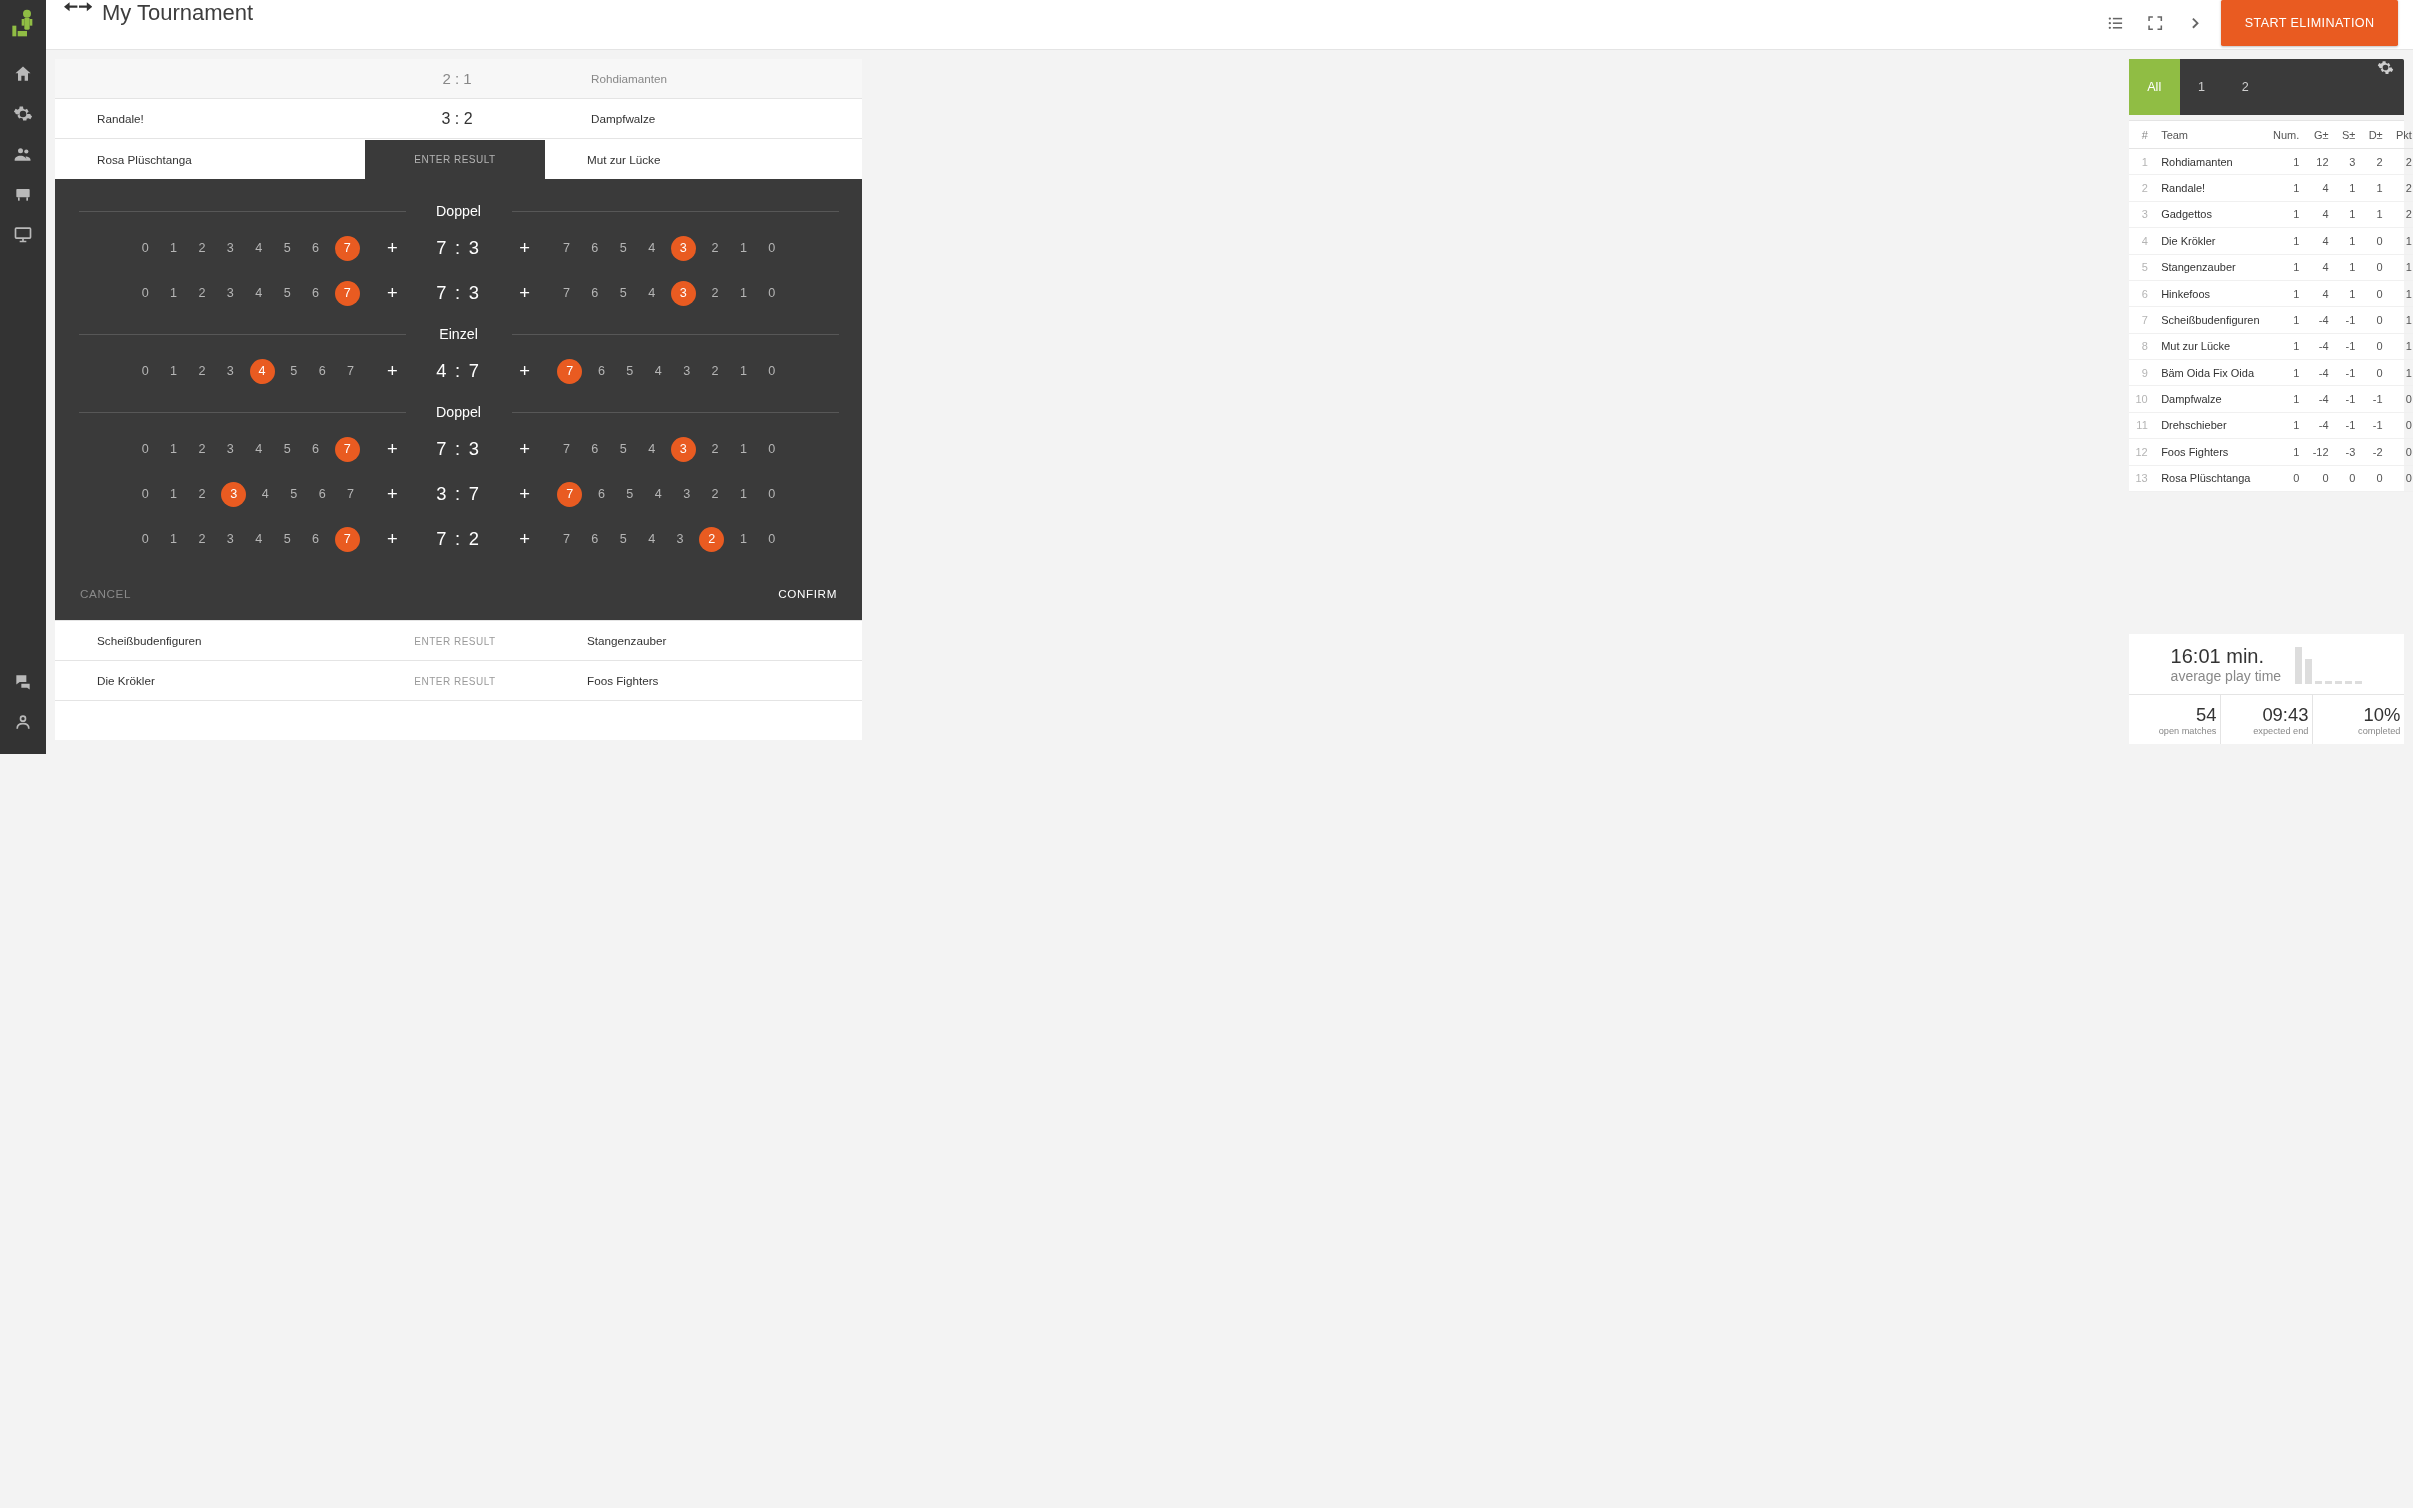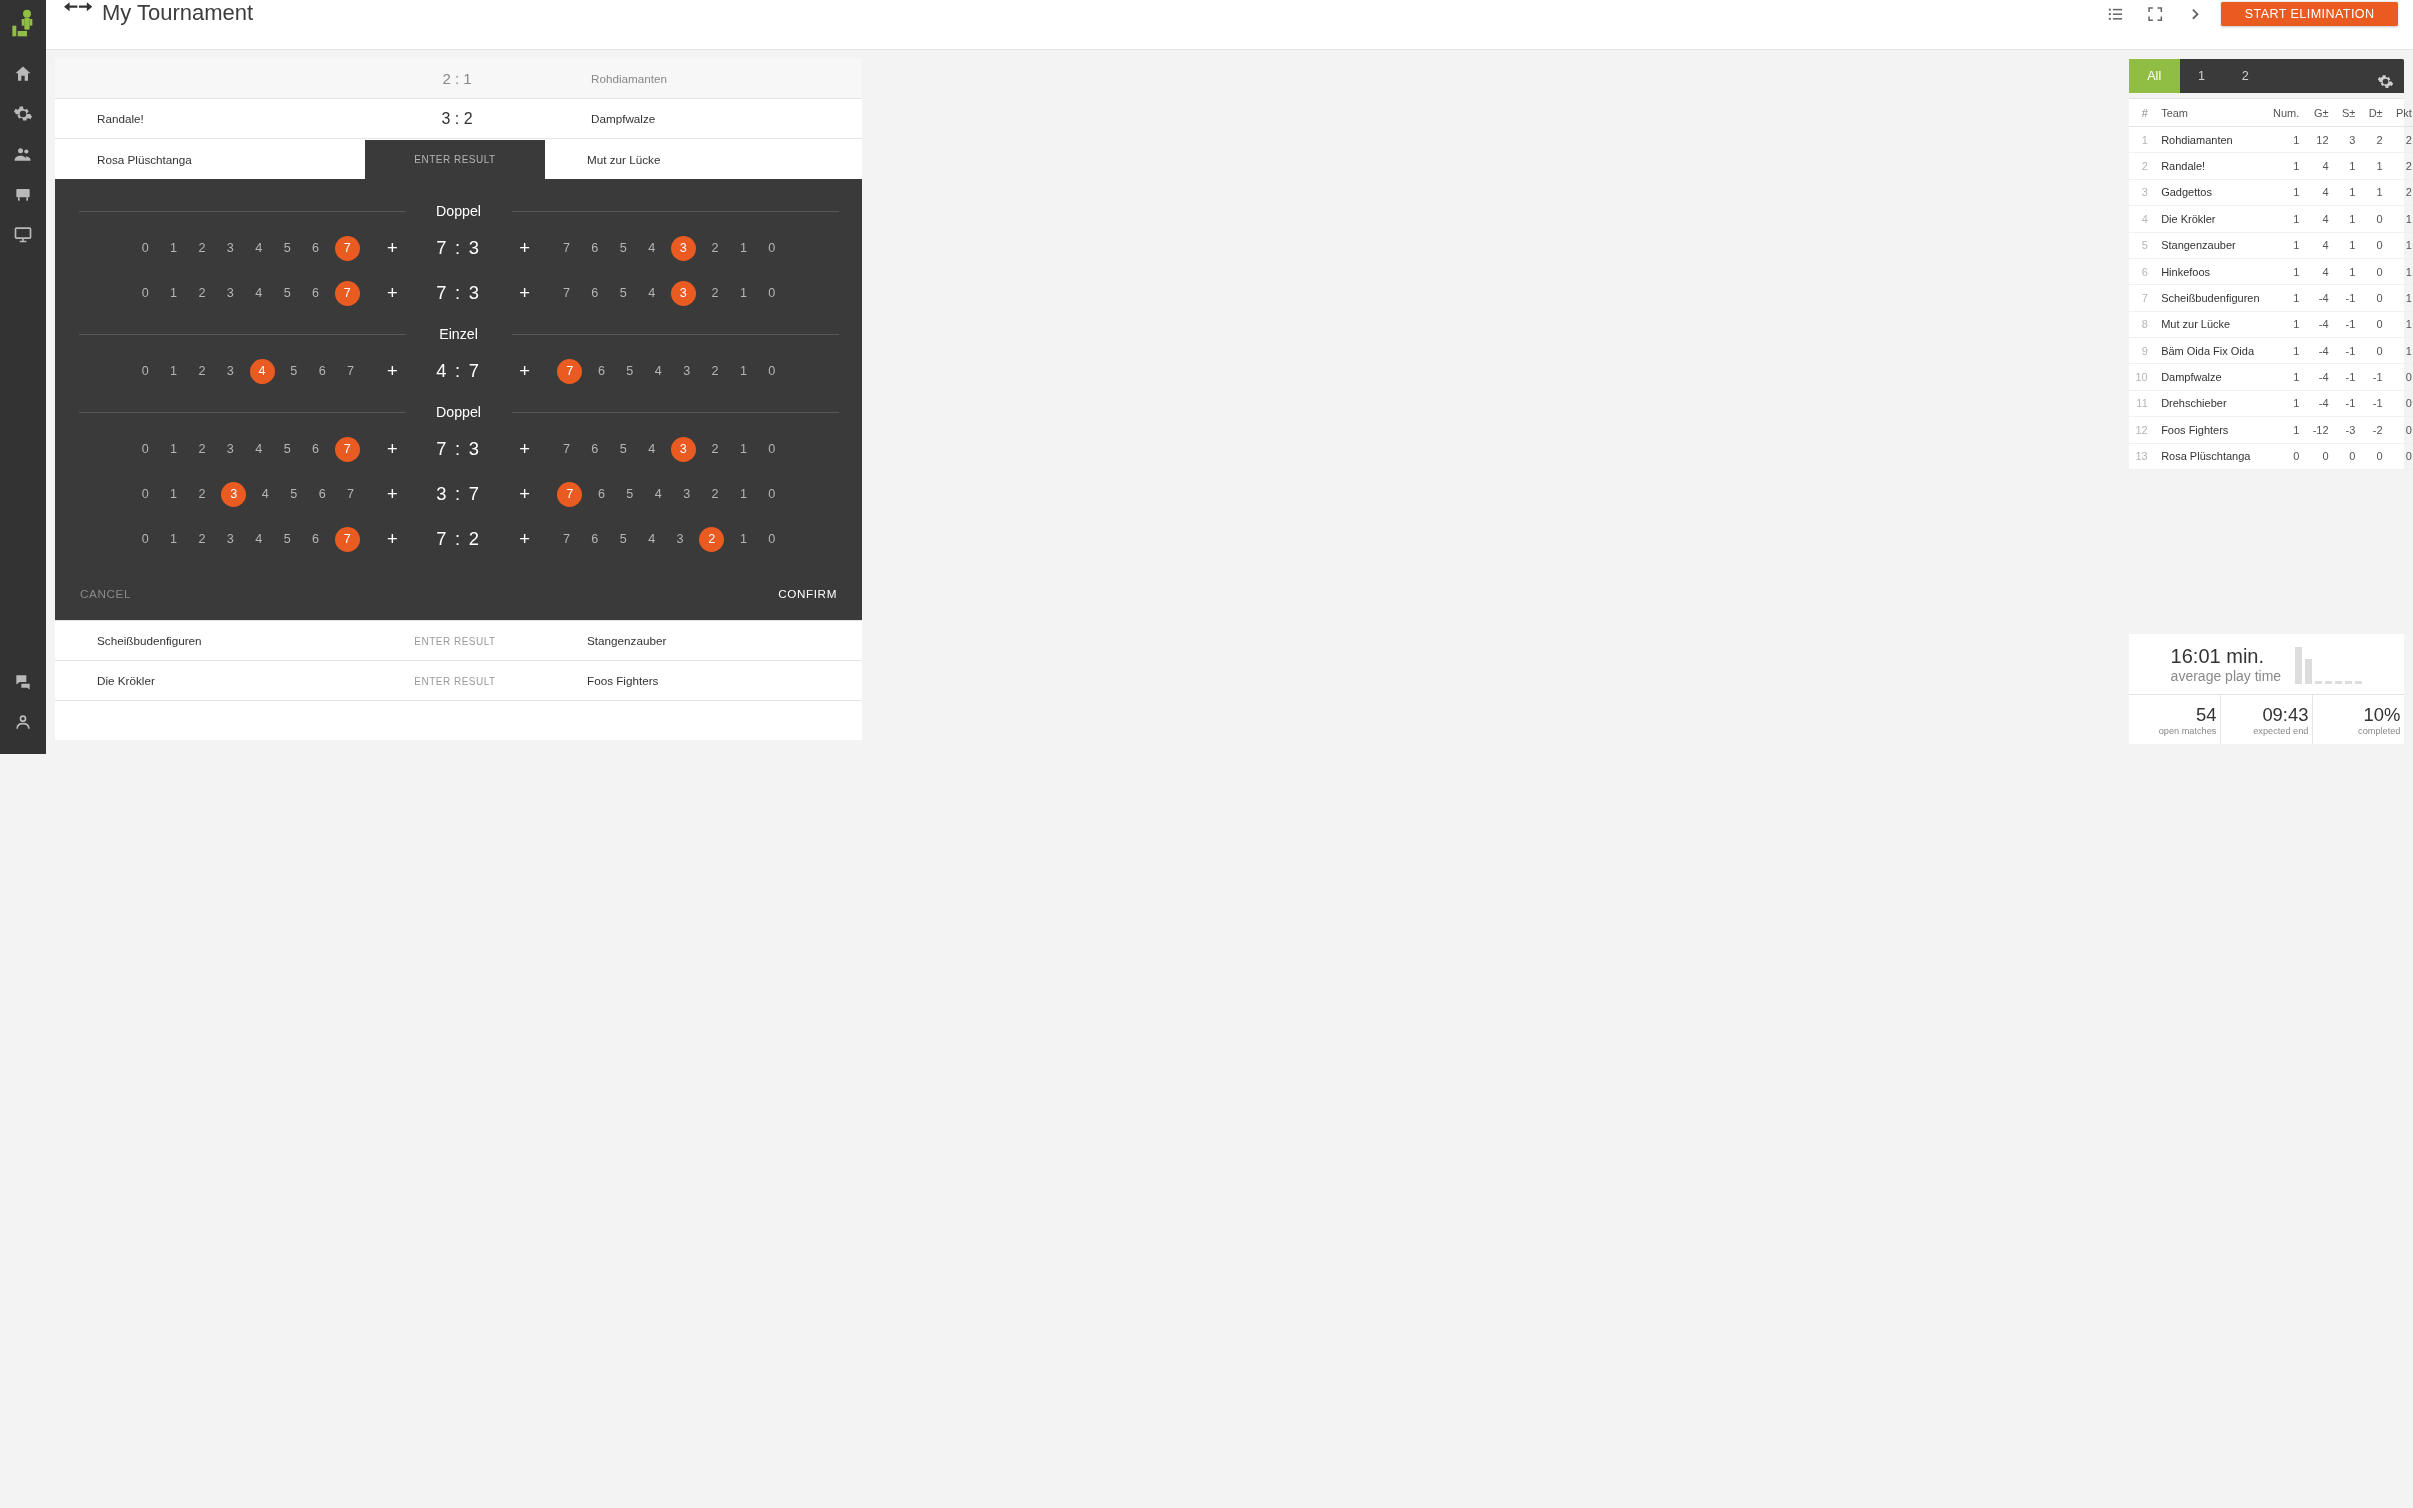--- a/index.html
+++ b/index.html
@@ -23,21 +23,21 @@
   .rail .bottom{margin-top:auto;margin-bottom:11.7px}
 
   
   .topbar{position:absolute;left:46px;top:0;right:0;height:50px;background:#fff;display:flex;align-items:flex-start;padding:0 15px 0 18.4px;border-bottom:0.8px solid var(--border)}
   .topbar .arrows{display:flex;align-items:center;gap:0.8px;margin-right:10px}
   .topbar .arrows svg{width:13.4px;height:13.4px}
   .topbar h1{font-size:22px;font-weight:400;color:var(--text-dark)}
   .topbar .tb-actions{margin-left:auto;display:flex;align-items:center;gap:11.7px}
   .tb-icon{width:28.5px;height:28.5px;display:flex;align-items:center;justify-content:center;color:#666;cursor:pointer}
   .tb-icon svg{width:18.4px;height:18.4px}
-  .btn-elim{background:var(--orange);color:#fff;border:none;height:24px;padding:0 23.5px;font-size:12.6px;letter-spacing:0.4px;border-radius:1.7px;cursor:pointer;box-shadow:0 0.8px 2.5px rgba(0,0,0,.25)}
+  .btn-elim{background:var(--orange);color:#fff;border:none;height:46px;padding:0 23.5px;font-size:12.6px;letter-spacing:0.4px;border-radius:1.7px;cursor:pointer;box-shadow:0 0.8px 2.5px rgba(0,0,0,.25)}
 
   
   .main{position:absolute;left:55px;top:59px;width:807px;height:685px;overflow:hidden}
 
   
   .prevrow{background:rgba(255,255,255,.35);height:40px;display:flex;align-items:center;border-bottom:0.8px solid var(--border);font-size:11.7px;color:#888}
   .prevrow .teamL{width:310px;padding-left:42px}
   .prevrow .score{width:184px;text-align:center;font-size:15px;color:#888}
   .prevrow .teamR{flex:1;padding-left:42px}
   .prevrow.solid{background:#fff;color:#333}
@@ -74,21 +74,21 @@
 
   
   .plainrow{background:#fff;height:40px;display:flex;align-items:center;border-top:0.8px solid var(--border);font-size:11.7px;color:#333}
   .plainrow .teamL{width:310px;padding-left:42px}
   .plainrow .mid{width:180px;text-align:center}
   .plainrow .teamR{flex:1;padding-left:42px}
   .plainrow .mid button{background:none;border:none;color:#9a9a9a;font-size:10px;letter-spacing:0.5px;cursor:pointer}
 
   
   .side{position:absolute;right:9.2px;top:59px;width:275px;height:685px;display:flex;flex-direction:column;gap:5px}
-  .tabsbar{background:var(--dark2);height:34px;display:flex;align-items:flex-end;border-radius:1.7px 1.7px 0 0}
+  .tabsbar{background:var(--dark2);height:56px;display:flex;align-items:flex-start;border-radius:1.7px 1.7px 0 0}
   .tab{height:100%;padding:0 18.4px;display:flex;align-items:center;color:#cfcfcf;font-size:12.6px;cursor:pointer}
   .tab.active{background:var(--green);color:#fff;font-weight:500}
   .tabsbar .gear{margin-left:auto;margin-right:10px;color:#cfcfcf;cursor:pointer}
   .tabsbar .gear svg{width:17px;height:17px}
 
   .standings{background:#fff;border-top:0.8px solid var(--border)}
   .tbl{width:100%;border-collapse:collapse;font-size:11px}
   .tbl th{color:#555;font-weight:500;text-align:right;border-bottom:0.8px solid var(--border);padding:7.5px 6.7px}
   .tbl th.hash{width:22px;text-align:right;color:#888}
   .tbl th.team{text-align:left;width:102px}

